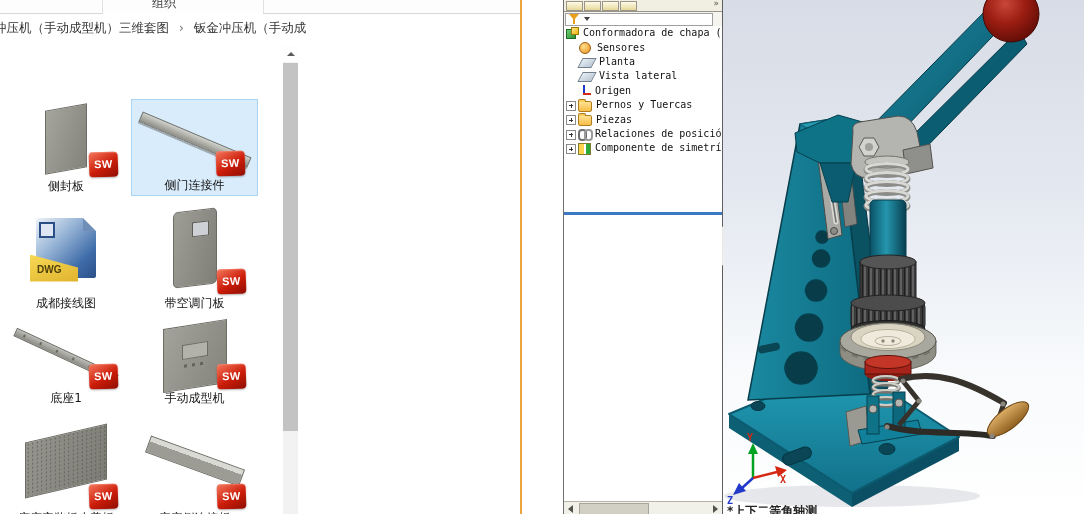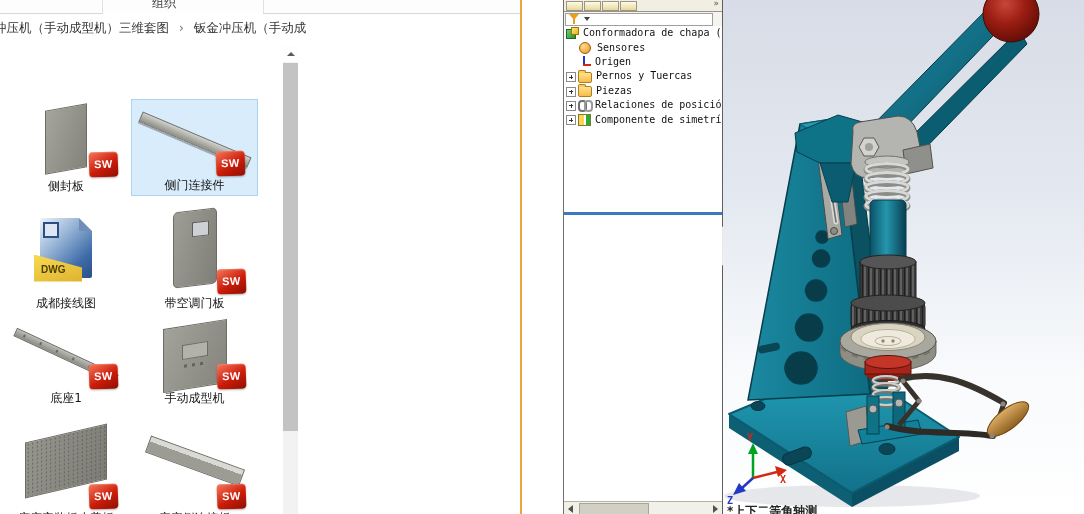--- a/index.html
+++ b/index.html
@@ -38,21 +38,21 @@
   .thumb-plate-holes .tvis{width:62px;height:62px;background:linear-gradient(115deg,#a3a39c,#84847d);border:1px solid #6d6d66;transform:skewY(-9deg);}
   .thumb-plate-holes .tvis::before{content:"";position:absolute;left:18px;top:18px;width:24px;height:13px;background:#b2b2ab;border:1px solid #6d6d66;}
   .thumb-plate-holes .tvis::after{content:"";position:absolute;left:20px;top:38px;width:24px;height:3px;
       background:repeating-linear-gradient(90deg,#63635c 0 3px,transparent 3px 8px);}
   .thumb-perforated .tvis{width:80px;height:54px;border:1px solid #6d6d66;transform:skewY(-13deg);
       background-image:radial-gradient(#60605a .8px,transparent 1px),linear-gradient(110deg,#96968f,#7c7c75);
       background-size:4.5px 4px,100% 100%;}
   .thumb-channel .tvis{width:98px;height:16px;transform:rotate(20deg);border:1px solid #6d6d66;
       background:linear-gradient(#dadad4 0 5px,#9c9c95 5px);}
   .thumb-dwg .tvis{width:52px;height:60px;border-radius:2px;
-      background:linear-gradient(135deg,#eef3f9 0%,#9cb8d8 35%,#3e6ca8 75%,#2a4f86 100%);}
+      background:linear-gradient(135deg,#eef3f9 0%,#9cb8d8 35%,#3e6ca8 75%,#2a4f86 100%);padding-left:8px;}
   .thumb-dwg .tvis::before{content:"";position:absolute;right:0;top:0;border-style:solid;border-width:0 13px 13px 0;border-color:#fff #fff #6f8fb8 transparent;}
   .thumb-dwg .tvis::after{content:"";position:absolute;left:-6px;bottom:-4px;width:48px;height:27px;
       background:linear-gradient(160deg,#f7d954,#e0b32e);clip-path:polygon(0 0,100% 48%,100% 100%,0 100%);}
   .dwg-cross{display:none;position:absolute;left:3px;top:4px;width:12px;height:12px;border:2px solid #2a4f86;background:#dde6f2;z-index:2;}
   .dwg-text{display:none;position:absolute;left:1px;bottom:3px;font:bold 10px "Liberation Sans",sans-serif;color:#4c3f08;z-index:3;}
   .thumb-dwg .dwg-cross,.thumb-dwg .dwg-text{display:block;}
   .sw-badge{position:absolute;right:12px;bottom:2px;width:29px;height:25px;border-radius:4px;text-align:center;
       background:linear-gradient(150deg,#ef6a50 8%,#cc1d0a 55%,#8e0e02);color:#fff;
       font:bold 11px/25px "Liberation Sans",sans-serif;letter-spacing:.5px;
       box-shadow:inset 0 1px 1px rgba(255,160,140,.45),0 1px 2px rgba(0,0,0,.3);transform:rotate(-2deg);}
@@ -257,21 +257,31 @@
 
 
   <div class="trow">
 
     <span class="ti sensors-icon"></span>
     <span class="lbl">Sensores</span>
   </div>
 
 
 
-
+  <div class="trow">
+
+    <span class="ti plane-icon"></span>
+    <span class="lbl">Planta</span>
+  </div>
+
+  <div class="trow">
+
+    <span class="ti plane-icon"></span>
+    <span class="lbl">Vista lateral</span>
+  </div>
 
   <div class="trow">
 
     <span class="ti origin-icon"></span>
     <span class="lbl">Origen</span>
   </div>
 
   <div class="trow">
     <span class="exp"></span>
     <span class="ti folder-icon"></span>

